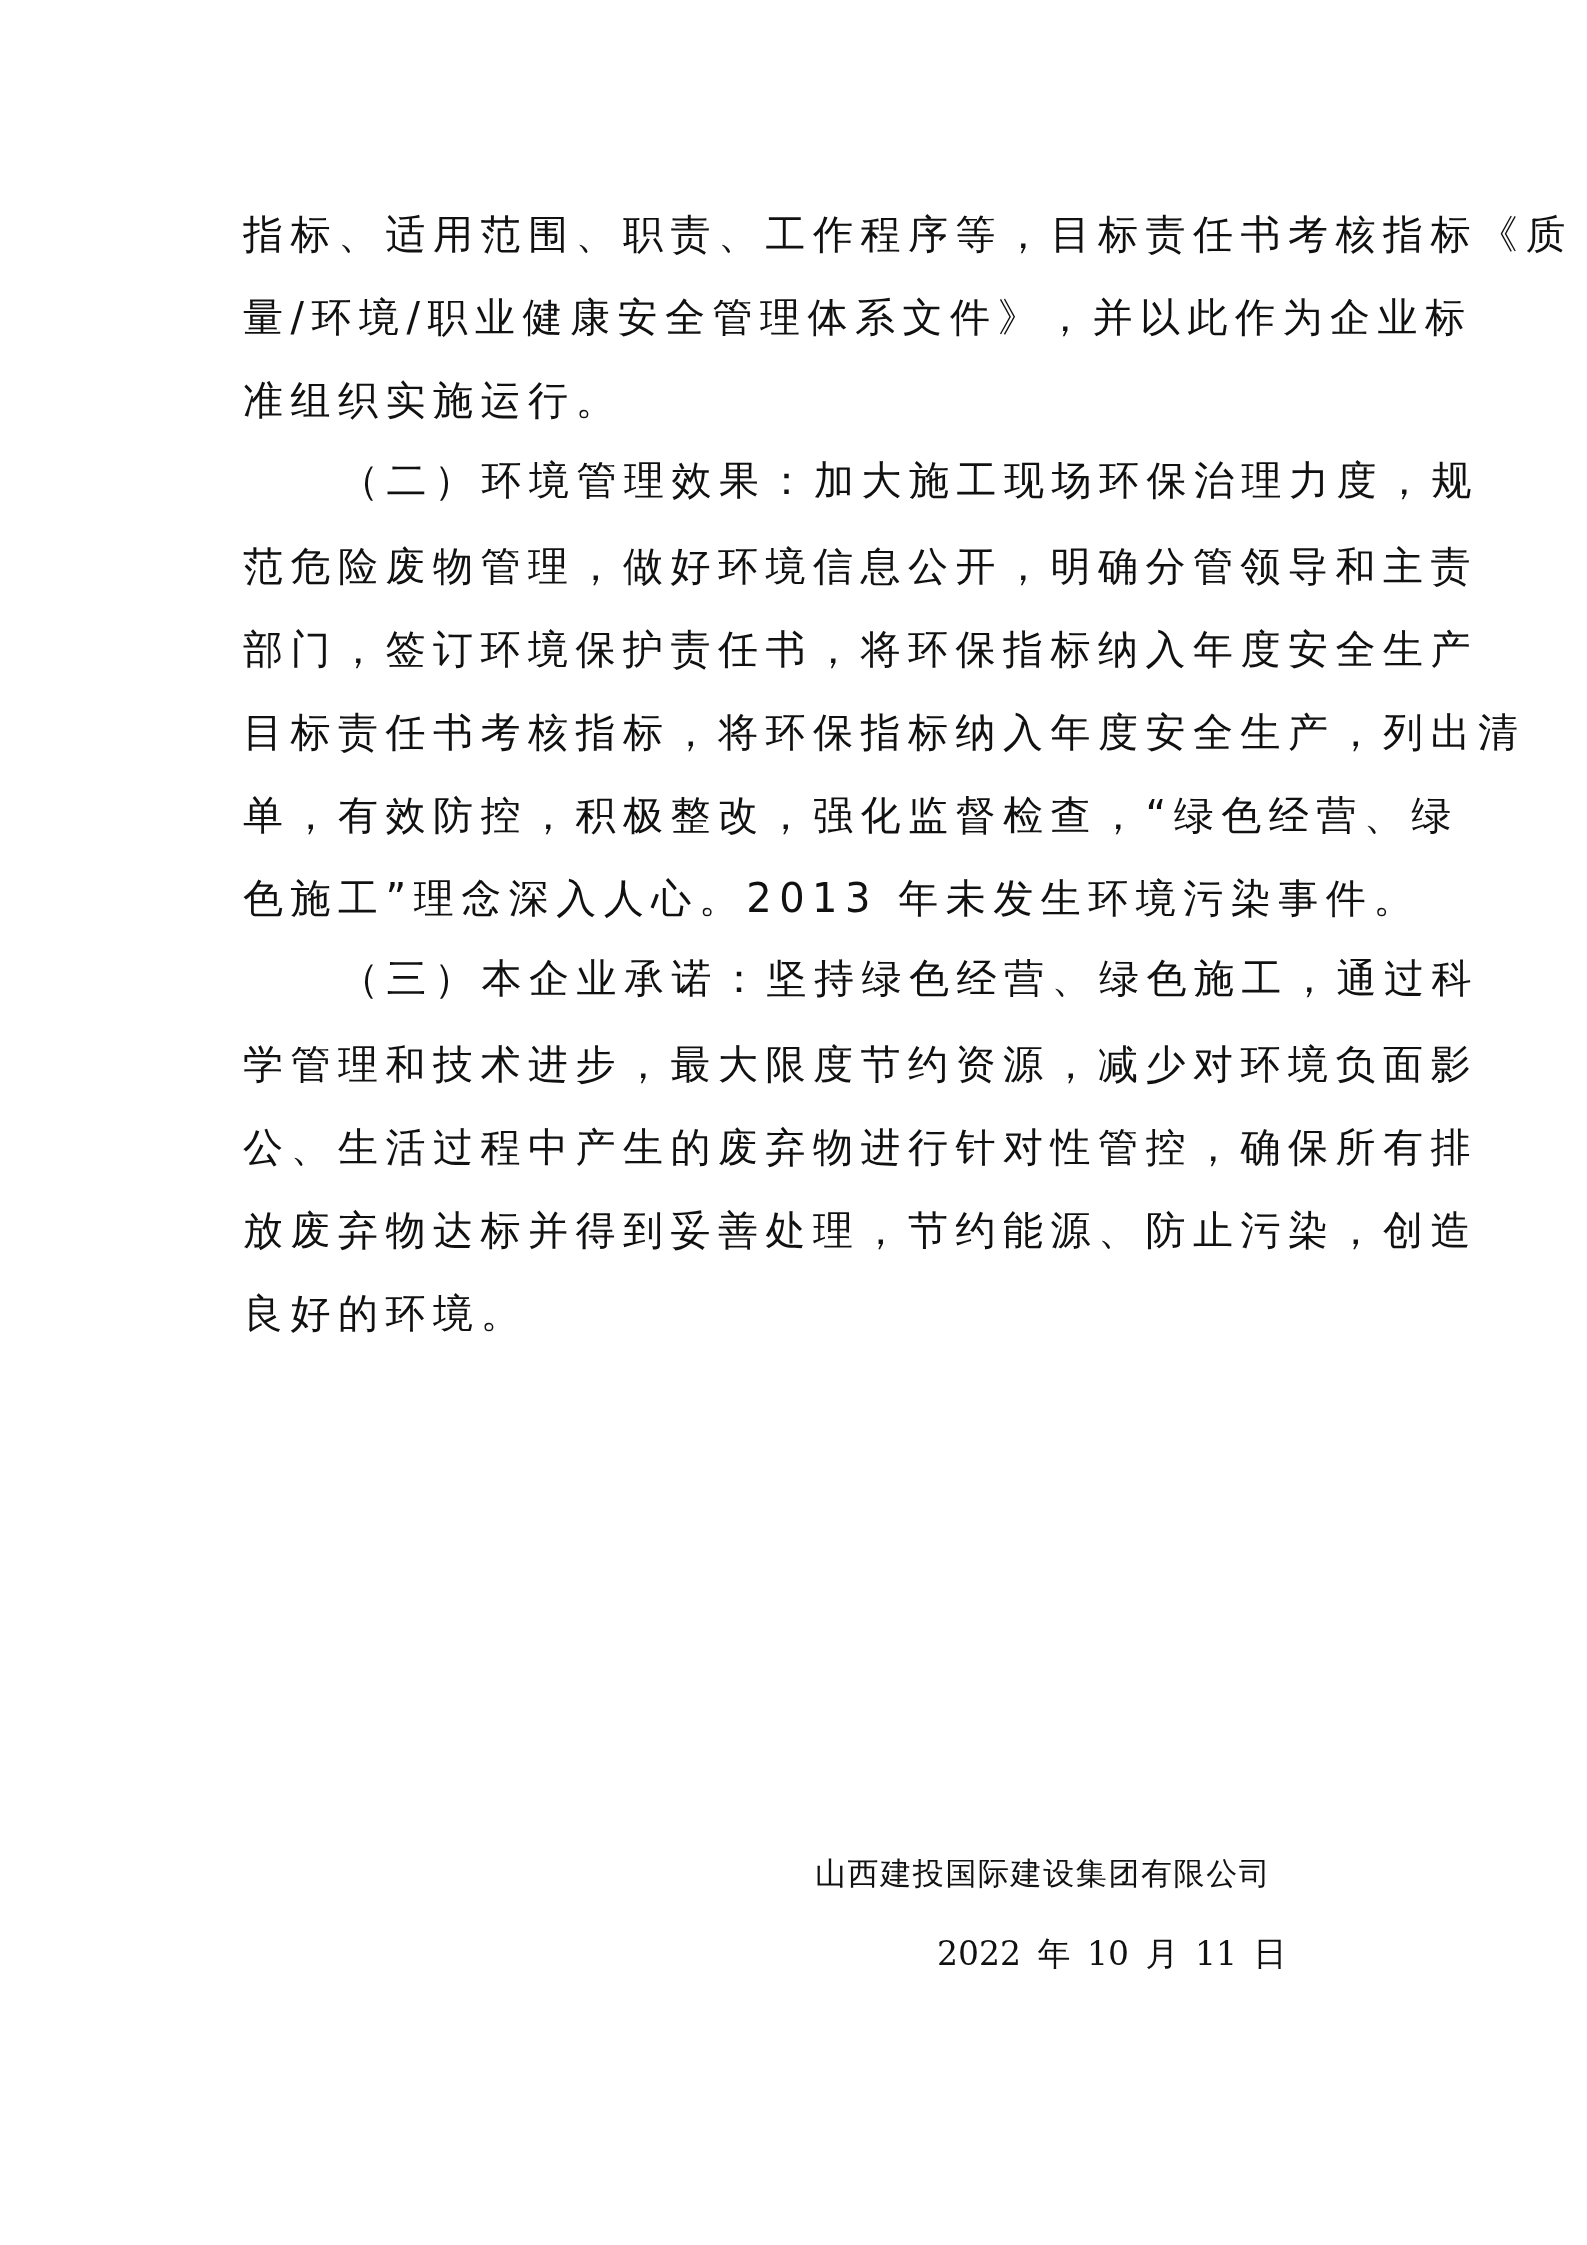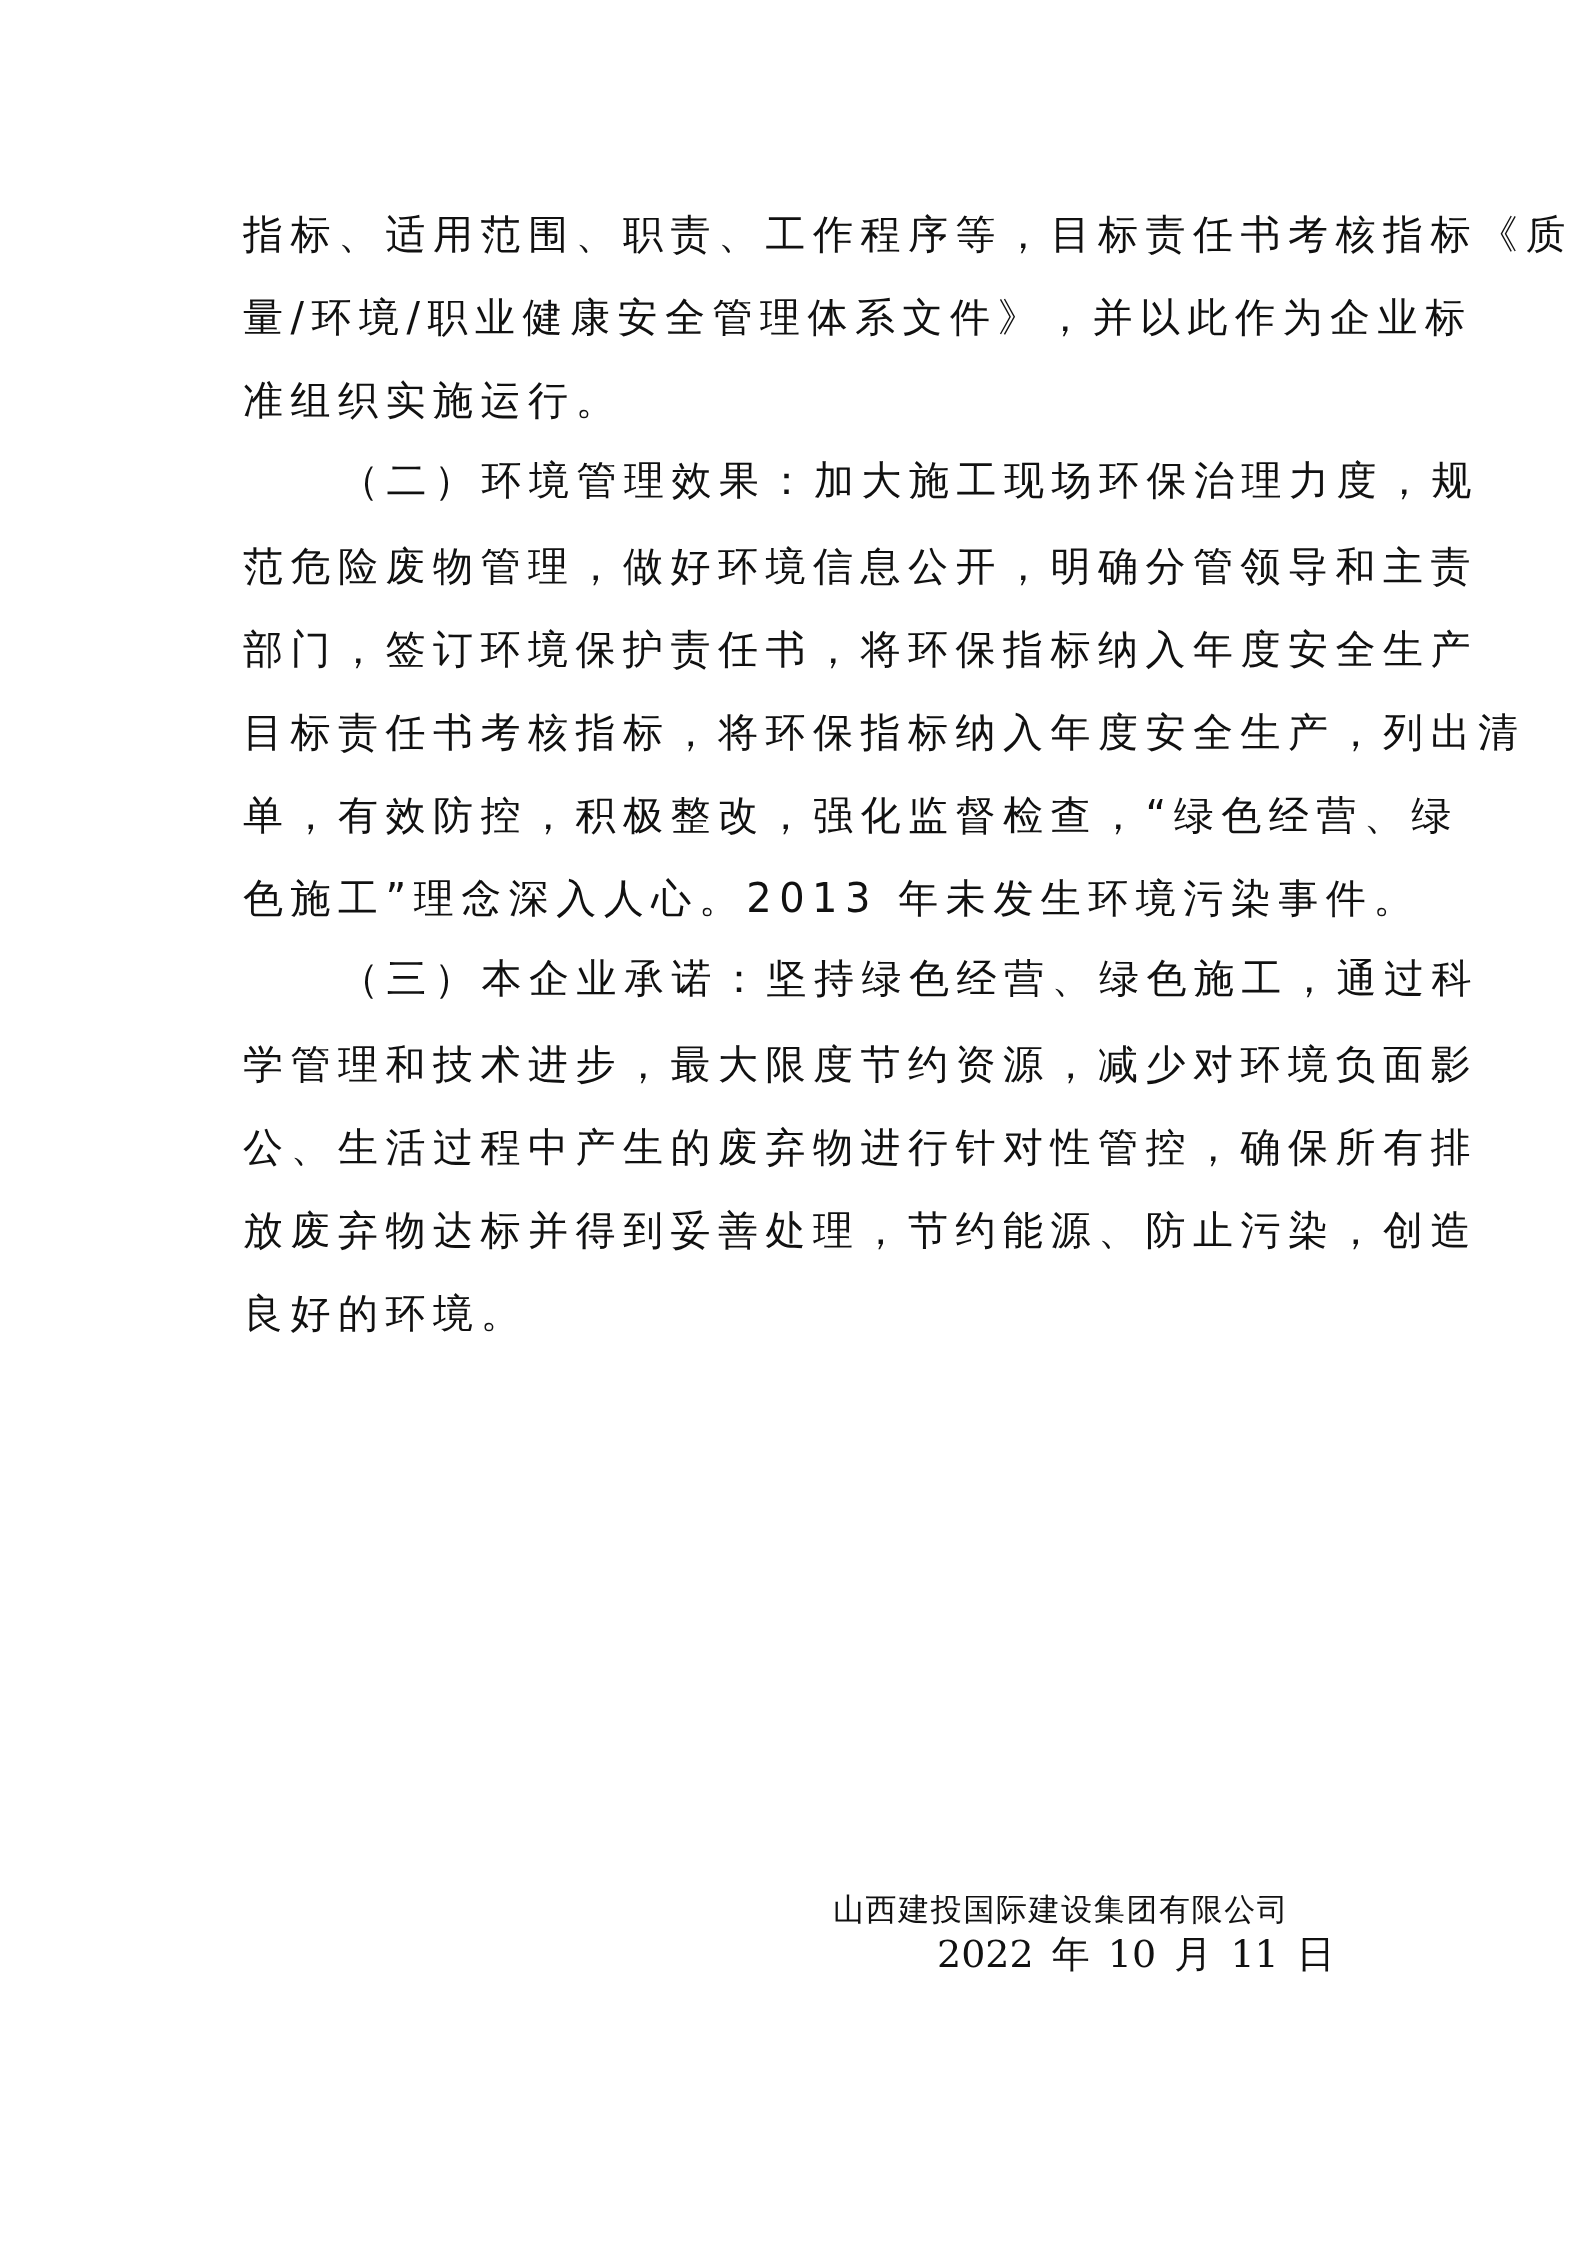--- a/index.html
+++ b/index.html
@@ -40,40 +40,39 @@
     }
     .line.last {
       text-align-last: left;
     }
     .line.indent {
       padding-left: 96px;
       font-family: Liberation Mono, monospace;
     }
     .signature {
       position: absolute;
-      left: 833px;
+      left: 815px;
       top: 1848px;
       width: 452px;
       font-family: "DejaVu Serif", "Liberation Serif", serif;
       font-size: 31px;
       line-height: 50px;
       letter-spacing: 1.6px;
       white-space: nowrap;
       text-align: justify;
       text-align-last: justify;
       color: #111111;
-      margin-top: 36px;
     }
     .date {
       position: absolute;
       left: 937px;
       top: 1929px;
       width: 304px;
       font-family: "DejaVu Serif", "Liberation Serif", serif;
-      font-size: 38px;
+      font-size: 33px;
       line-height: 50px;
       white-space: nowrap;
       word-spacing: 6px;
       text-align: justify;
       text-align-last: justify;
       color: #111111;
     }
   </style>
 </head>
 <body>

